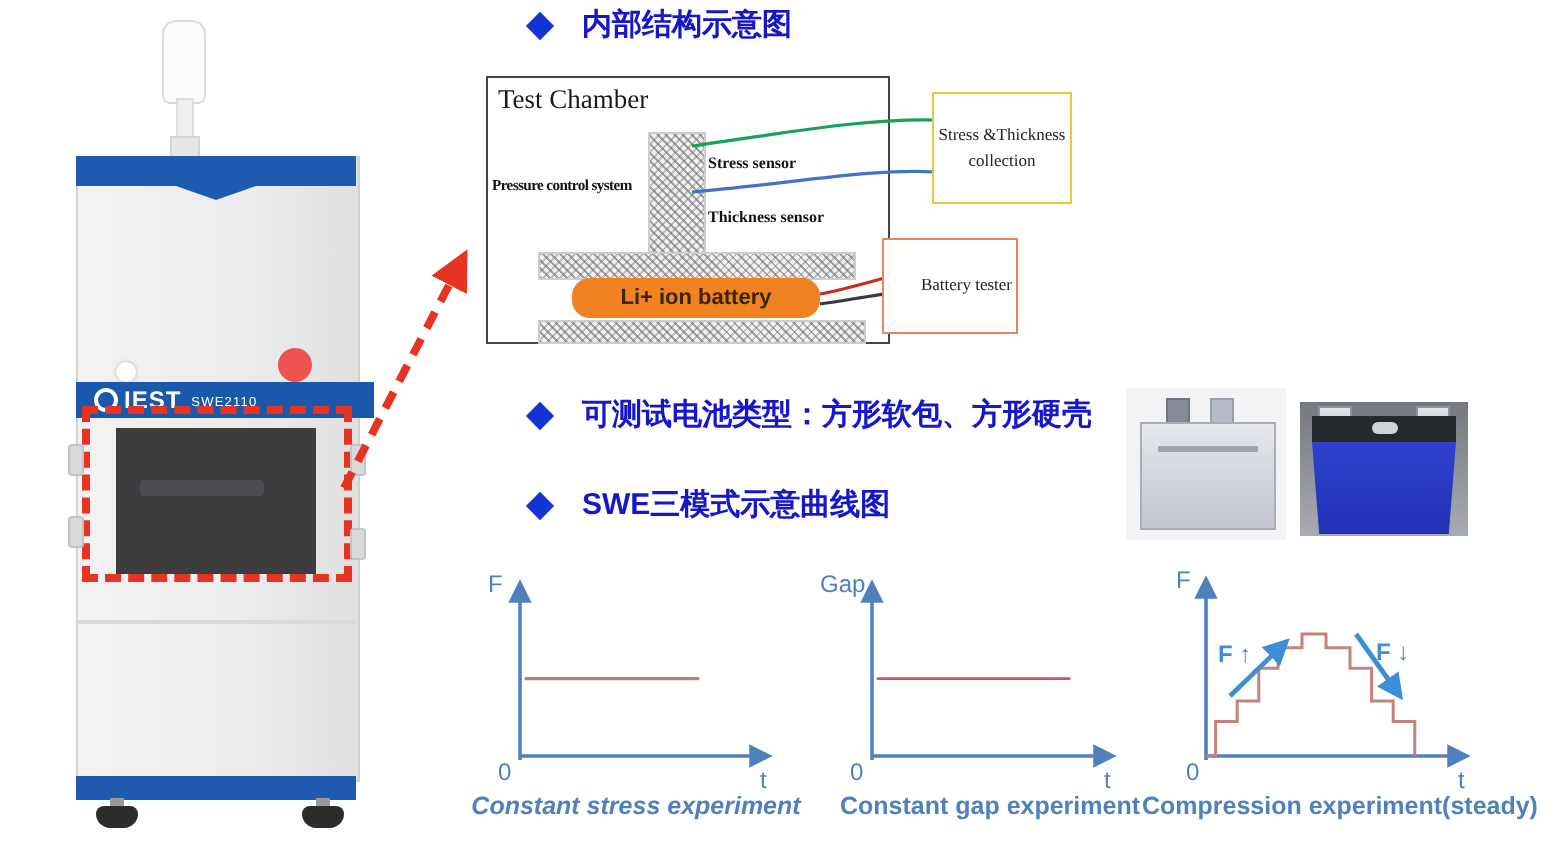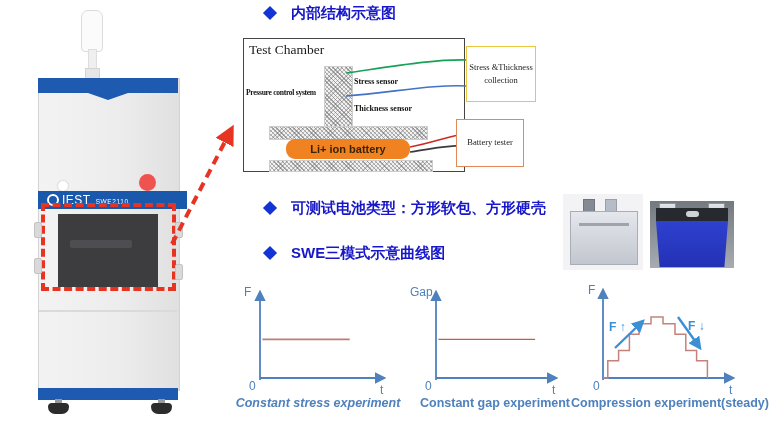--- a/index.html
+++ b/index.html
@@ -8,21 +8,21 @@
   .abs{position:absolute;}
 
   
   .cab-body{background:linear-gradient(90deg,#f3f3f3,#ececec 60%,#e0e0e0);border:1px solid #d2d2d2;}
   .blue-band{background:#1e5bb0;}
   .hinge{background:#d9d9d9;border:1px solid #c3c3c3;border-radius:2px;}
   .foot-stem{background:#9a9a9a;}
   .foot-pad{background:#2c2c2c;border-radius:5px 5px 9px 9px;}
   .brand-band{background:#1a58ab;display:flex;align-items:center;padding-left:9px;color:#fff;}
   .brand-ring{width:8px;height:8px;border:2px solid #fff;border-radius:50%;margin-right:3px;}
-  .brand-txt{font-weight:normal;font-size:12px;letter-spacing:.5px;}
+  .brand-txt{font-weight:bold;font-size:12px;letter-spacing:.5px;}
   .model-txt{font-size:6.5px;letter-spacing:.6px;margin-left:5px;margin-top:3px;}
   .dashed-box{border:4px dashed #e63322;}
 
   
   .bullet{display:flex;align-items:flex-start;}
   .diamond{width:10px;height:10px;background:#1334d4;transform:rotate(45deg);
            margin:4px 16px 0 0;flex:none;}
   .bullet-label{color:#1717c9;font-weight:bold;font-size:15px;line-height:18px;}
 
   
@@ -104,21 +104,21 @@
   </div>
   <div class="abs bullet" style="left:265px;top:199px;">
     <span class="diamond"></span>
     <span class="bullet-label">可测试电池类型：方形软包、方形硬壳</span>
   </div>
   <div class="abs bullet" style="left:265px;top:244px;">
     <span class="diamond"></span>
     <span class="bullet-label">SWE三模式示意曲线图</span>
   </div>
 
-  <div class="abs chamber" style="left:243px;top:38px;width:200px;height:132px;padding-left:20px;">
+  <div class="abs chamber" style="left:243px;top:38px;width:200px;height:132px;">
     <div class="abs dtitle" style="left:5px;top:3px;">Test Chamber</div>
     <div class="abs hatch" style="left:80px;top:27px;width:27px;height:61px;"></div>
     <div class="abs hatch" style="left:25px;top:87px;width:157px;height:12px;"></div>
     <div class="abs hatch" style="left:25px;top:121px;width:162px;height:10px;"></div>
     <div class="abs battery" style="left:42px;top:100px;width:124px;height:20px;">
       <span>Li+ ion battery</span>
     </div>
     <div class="abs dlabel" style="left:2px;top:49px;font-size:7.6px;letter-spacing:-0.3px;">Pressure control system</div>
     <div class="abs dlabel" style="left:110px;top:38px;text-align:center;">Stress sensor</div>
     <div class="abs dlabel" style="left:110px;top:65px;">Thickness sensor</div>
@@ -133,21 +133,21 @@
     <line x1="172" y1="244" x2="231" y2="130" stroke="#e63322" stroke-width="4" stroke-dasharray="9 6" marker-end="url(#ra)"></line>
     <path d="M 346,73 C 395,66 435,59 468,60" fill="none" stroke="#17a258" stroke-width="1.6"></path>
     <path d="M 346,96 C 395,92 435,84 468,86" fill="none" stroke="#4472c4" stroke-width="1.6"></path>
     <path d="M 410,147 C 432,143 452,135 469,133" fill="none" stroke="#cc2a1e" stroke-width="1.6"></path>
     <path d="M 410,152 C 432,149 452,144 469,146" fill="none" stroke="#3a3a3a" stroke-width="1.6"></path>
   </svg>
 
   <div class="abs sbox collection" style="left:466px;top:46px;width:64px;height:50px;">
     <span>Stress &amp;Thickness collection</span>
   </div>
-  <div class="abs sbox tester" style="left:456px;top:119px;width:62px;height:42px;">
+  <div class="abs sbox tester" style="left:441px;top:119px;width:62px;height:42px;justify-content:flex-end;">
     <span>Battery tester</span>
   </div>
 
   <div class="abs pouch-bg" style="left:563px;top:194px;width:80px;height:76px;">
     <div class="abs pouch-tab1" style="left:20px;top:5px;width:10px;height:14px;"></div>
     <div class="abs pouch-tab2" style="left:42px;top:5px;width:10px;height:14px;"></div>
     <div class="abs pouch-cell" style="left:7px;top:17px;width:66px;height:52px;">
       <div class="abs" style="left:8px;top:11px;width:50px;height:3px;background:#6d727a;opacity:.55;"></div>
     </div>
   </div>

